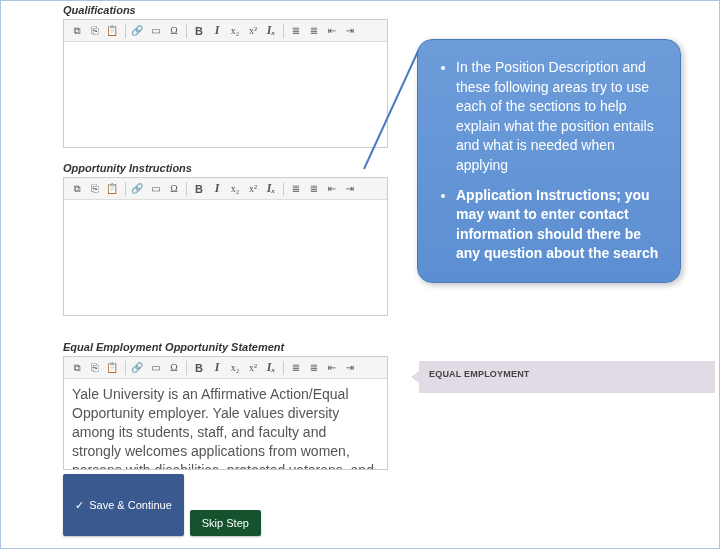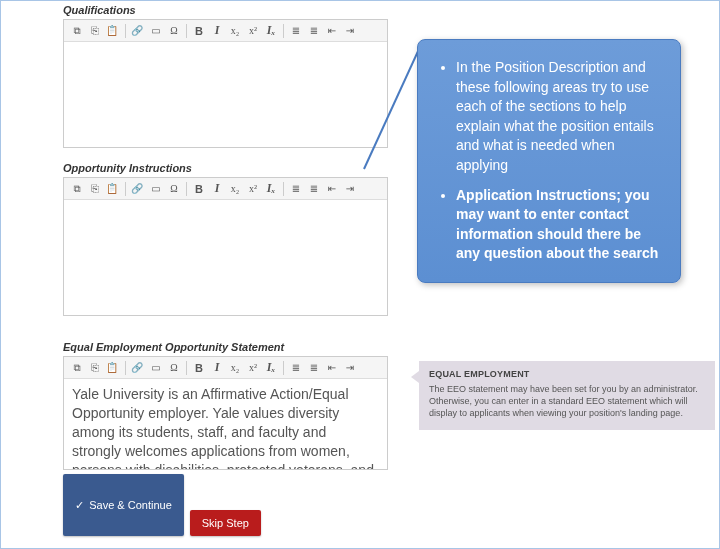--- a/index.html
+++ b/index.html
@@ -72,21 +72,21 @@
   .editor-a .editor-body { height: 115px; }
   .editor-e .editor-body { height: 90px; }
 
   .callout {
     position: absolute;
     left: 416px;
     top: 38px;
     width: 264px;
     background: linear-gradient(to bottom, #6d9cd9 0%, #5c8fd2 100%);
     border: 1px solid #4a7bc0;
-    border-radius: 8px;
+    border-radius: 15px;
     box-shadow: 2px 2px 6px rgba(0,0,0,0.25);
     color: #fff;
     padding: 18px 18px 18px 24px;
     font-size: 14px;
     line-height: 1.4;
   }
   .callout ul { list-style: disc; padding-left: 14px; }
   .callout li { margin-bottom: 10px; }
   .callout li:last-child { margin-bottom: 0; font-weight: bold; }
 
@@ -143,21 +143,21 @@
     border-radius: 2px;
     cursor: pointer;
     color: #fff;
     display: flex;
     align-items: center;
     gap: 5px;
     font-family: inherit;
     box-shadow: 0 1px 2px rgba(0,0,0,0.25);
   }
   .btn-primary { background: #3a5a8f; }
-  .btn-secondary { background: #b91c1c; margin-top: 36px; }
+  .btn-secondary { background: #14532d; margin-top: 36px; }
   .check { font-size: 11px; }
 </style>
 </head>
 <body>
 
 <div class="left-col">
 
   <div>
     <div class="section-title">Qualifications</div>
     <div class="editor editor-q">
@@ -247,21 +247,20 @@
 
 <div class="callout">
   <ul>
     <li>In the Position Description and these following areas try to use each of the sections to help explain what the position entails and what is needed when applying</li>
     <li>Application Instructions; you may want to enter contact information should there be any question about the search</li>
   </ul>
 </div>
 
 <div class="eeo-hint">
   <div class="eeo-hint-title">EQUAL EMPLOYMENT</div>
-  <div>The EEO statement may have been set for you by an administrator. Otherwise, you can enter in a standard EEO statement which will display to applicants when viewing your position's landing page.</div>
 </div>
 
 <div class="btn-row">
   <button class="btn btn-primary">
     <span class="check">✓</span>
     <span>Save &amp; Continue</span>
   </button>
   <button class="btn btn-secondary">
     <span>Skip Step</span>
   </button>

